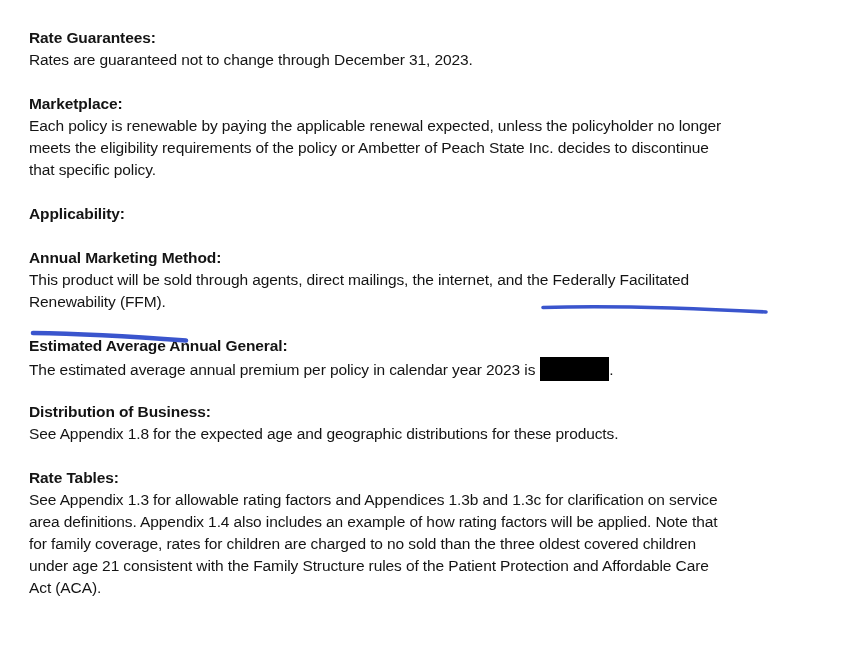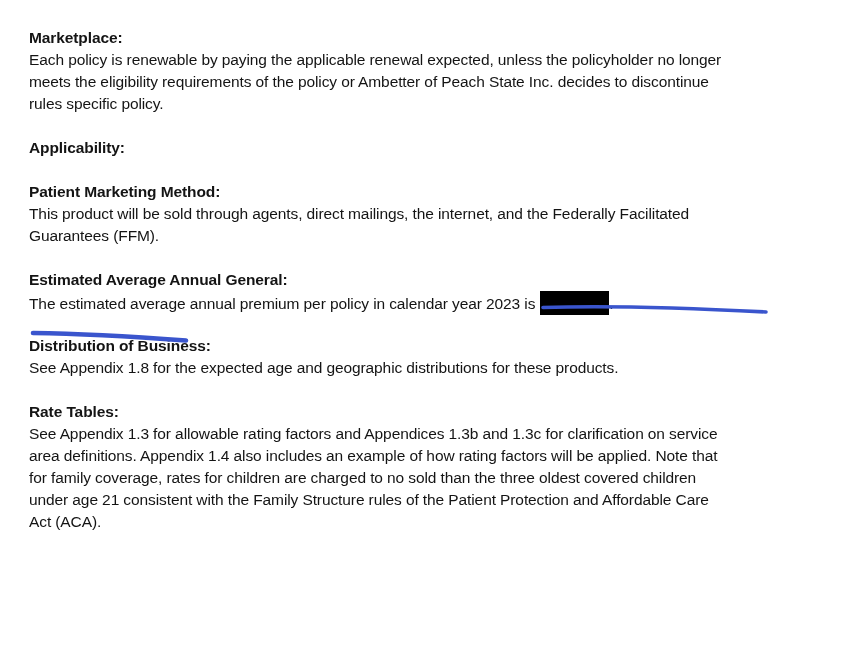--- a/index.html
+++ b/index.html
@@ -55,36 +55,40 @@
   }
   .pen1 { left: 540px; top: 302px; }
   .pen2 { left: 29px;  top: 327px; }
 </style>
 </head>
 <body>
 
 <div class="page">
   <div class="content">
 
+    <div class="section">
+      <div class="heading">Rate Guarantees:</div>
+      <div class="line">Rates are guaranteed not to change through December 31, 2023.</div>
+    </div>
 
     <div class="section">
       <div class="heading">Marketplace:</div>
       <div class="line">Each policy is renewable by paying the applicable renewal expected, unless the policyholder no longer</div>
       <div class="line">meets the eligibility requirements of the policy or Ambetter of Peach State Inc. decides to discontinue</div>
-      <div class="line">rules specific policy.</div>
+      <div class="line">that specific policy.</div>
     </div>
 
     <div class="section">
       <div class="heading">Applicability:</div>
     </div>
 
     <div class="section">
-      <div class="heading">Patient Marketing Method:</div>
+      <div class="heading">Annual Marketing Method:</div>
       <div class="line">This product will be sold through agents, direct mailings, the internet, and the Federally Facilitated</div>
-      <div class="line">Guarantees (FFM).</div>
+      <div class="line">Renewability (FFM).</div>
     </div>
 
     <div class="section">
       <div class="heading">Estimated Average Annual General:</div>
       <div class="line"><span>The estimated average annual premium per policy in calendar year 2023 is</span><span class="redaction"></span><span>.</span></div>
     </div>
 
     <div class="section">
       <div class="heading">Distribution of Business:</div>
       <div class="line">See Appendix 1.8 for the expected age and geographic distributions for these products.</div>

